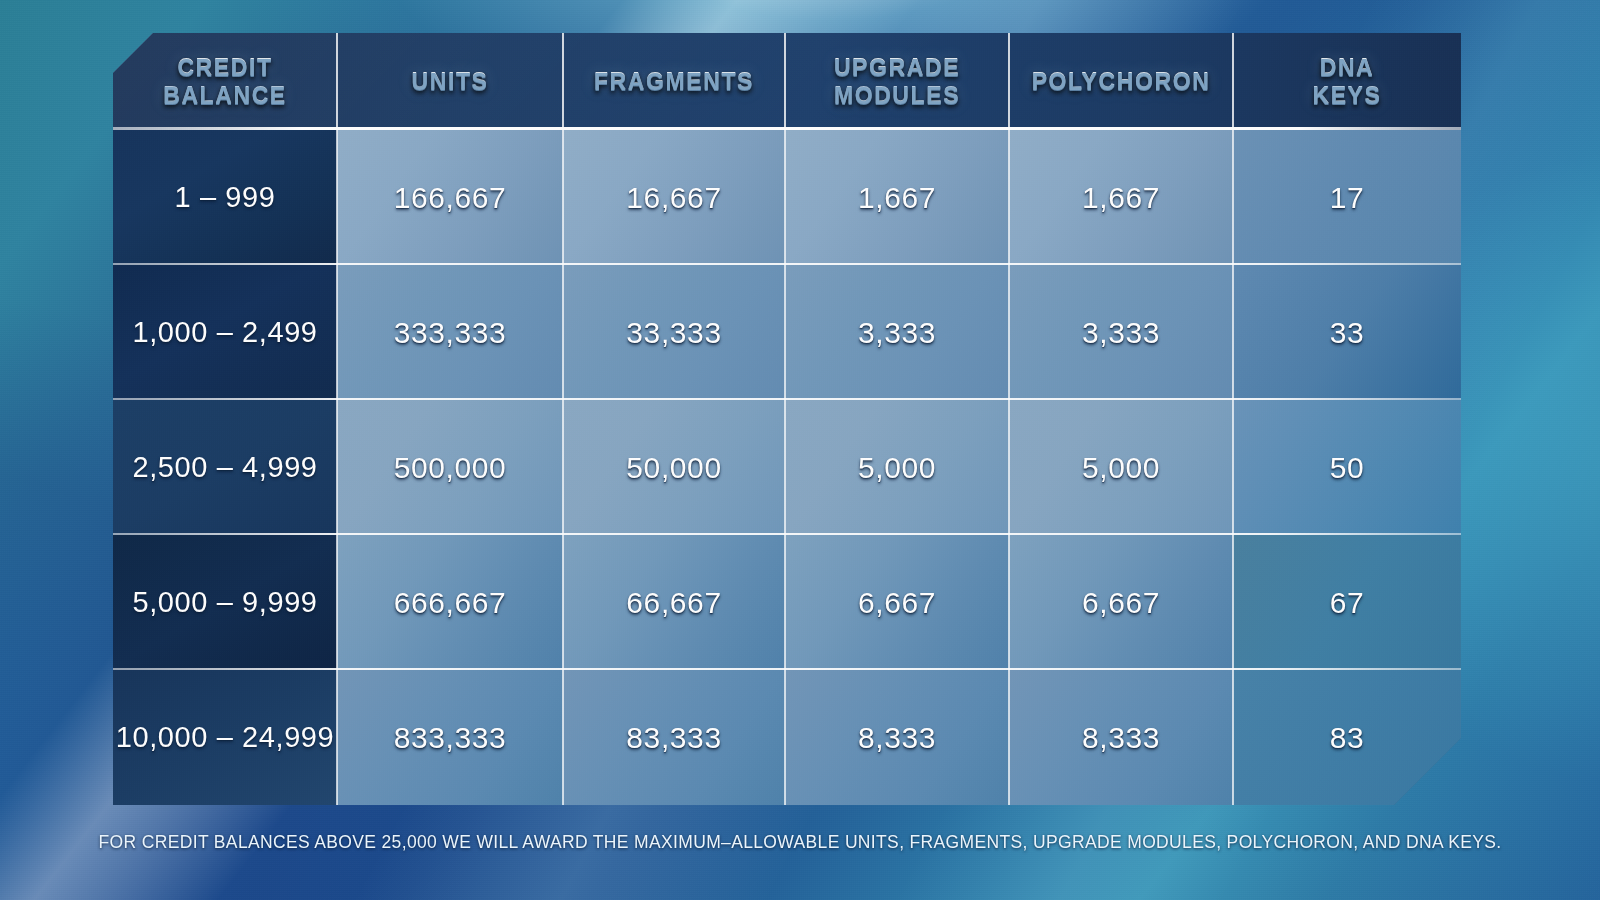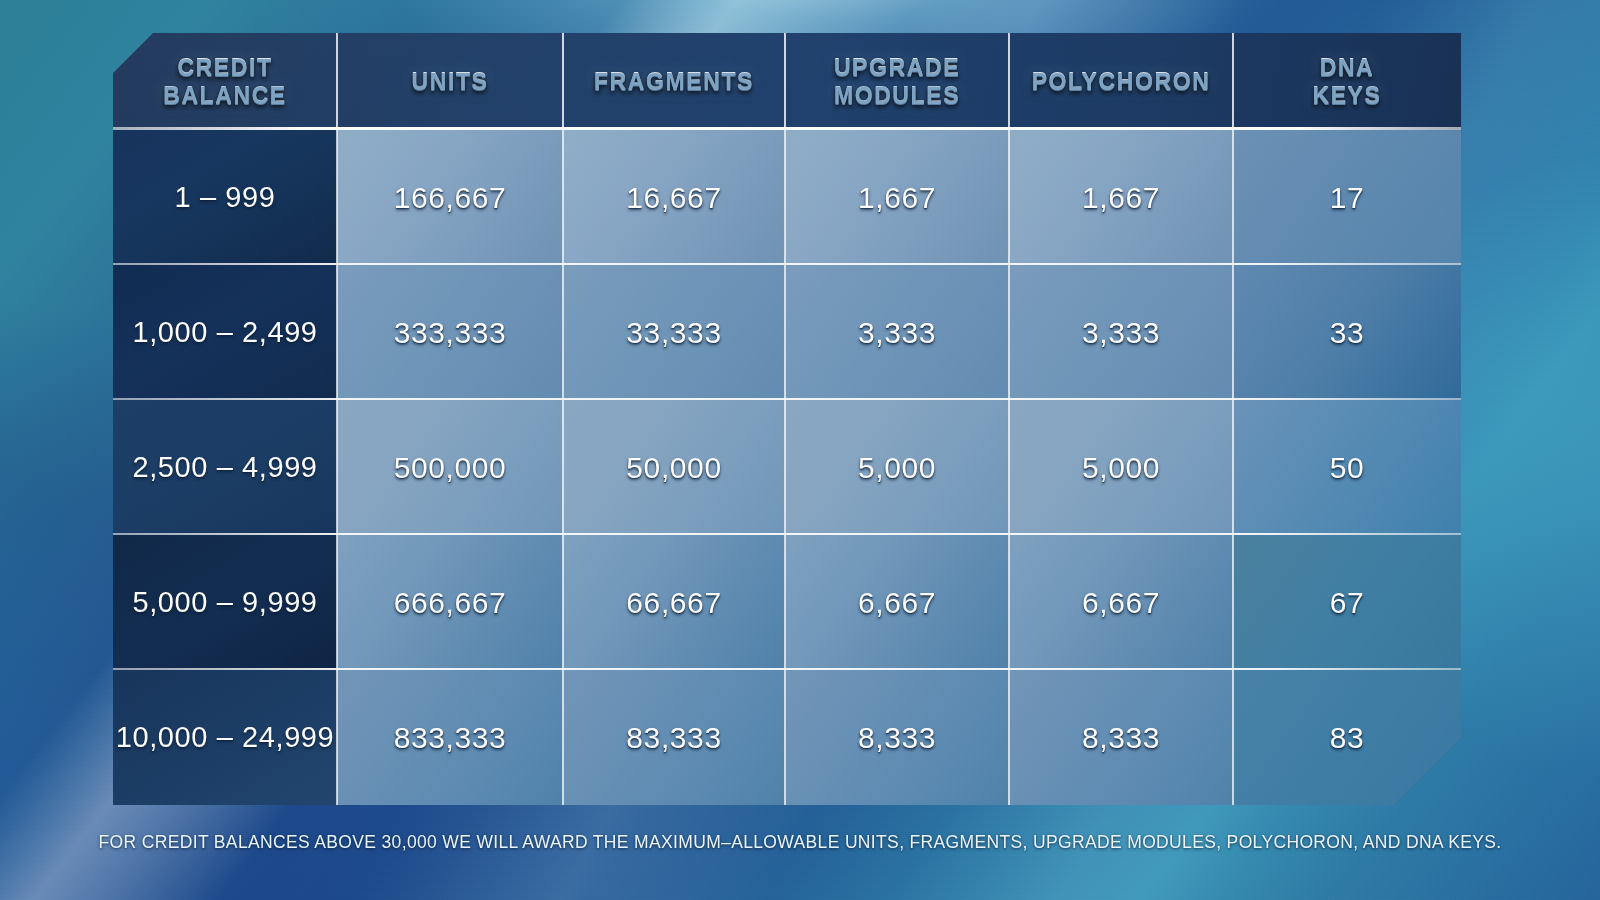--- a/index.html
+++ b/index.html
@@ -335,15 +335,15 @@
       </div>
       <div class="cell c4 val-cell">
         <span class="val-text">8,333</span>
       </div>
       <div class="cell c5 val-cell">
         <span class="val-text">83</span>
       </div>
     </div>
   </div>
 
-  <div id="footer-note">FOR CREDIT BALANCES ABOVE 30,000 WE WILL AWARD THE MAXIMUM–ALLOWABLE UNITS, FRAGMENTS, UPGRADE MODULES, POLYCHORON, AND DNA KEYS.</div>
+  <div id="footer-note">FOR CREDIT BALANCES ABOVE 25,000 WE WILL AWARD THE MAXIMUM–ALLOWABLE UNITS, FRAGMENTS, UPGRADE MODULES, POLYCHORON, AND DNA KEYS.</div>
 
 </div>
 
 </body></html>

